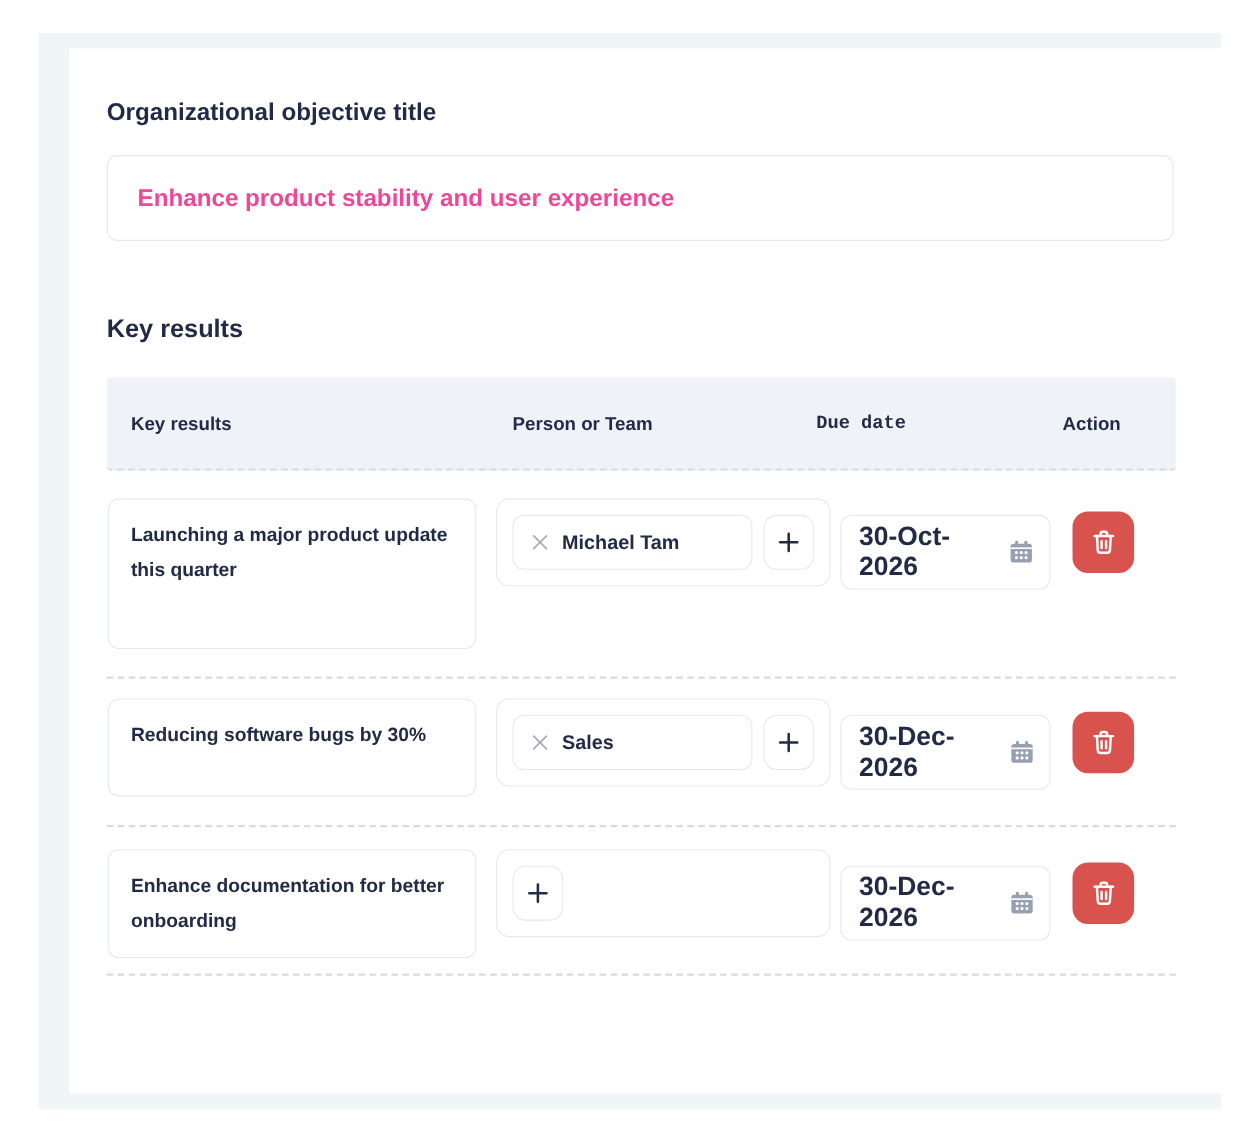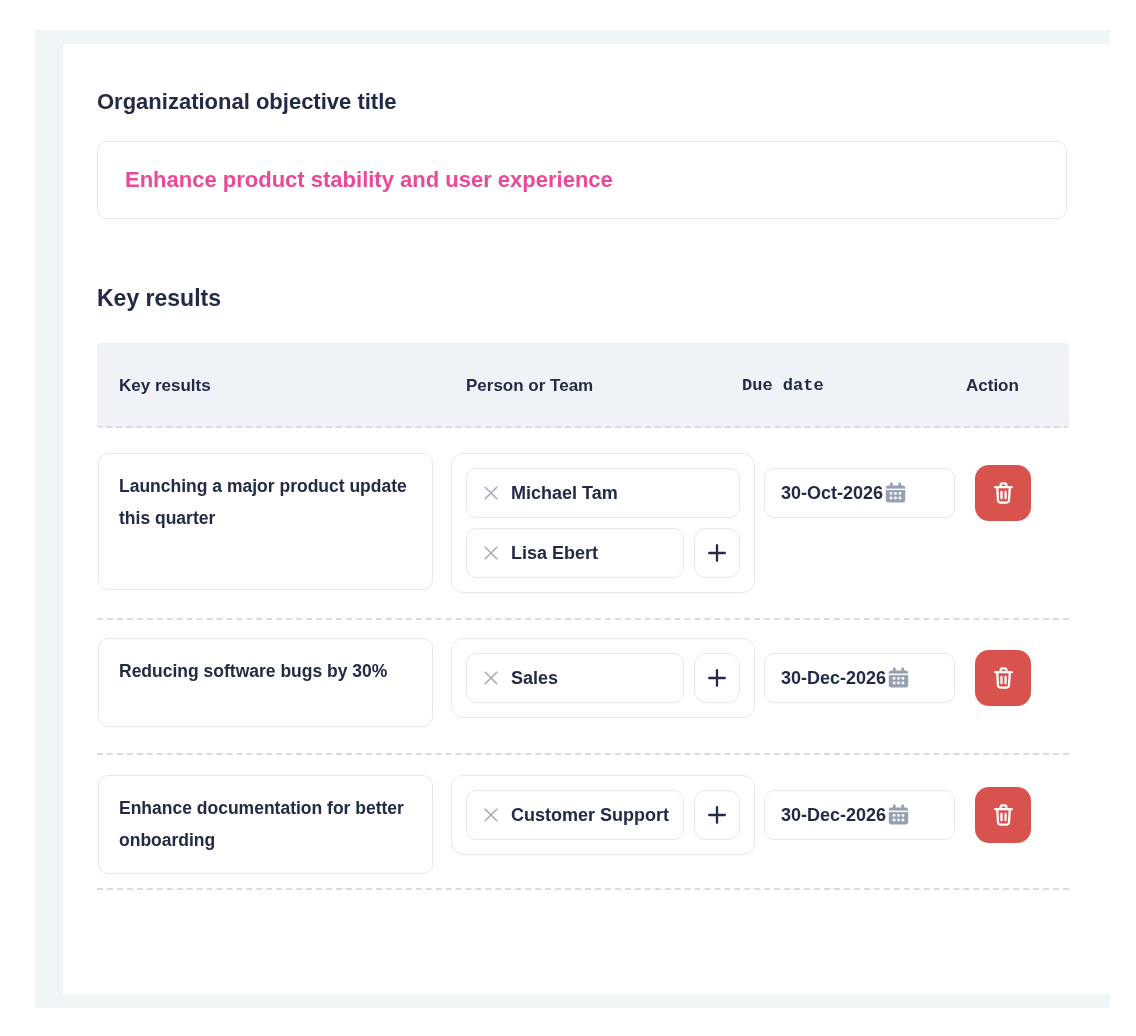--- a/index.html
+++ b/index.html
@@ -135,29 +135,29 @@
     border: 1px solid #e4e9f1;
     border-radius: 12px;
     background: #ffffff;
     display: flex;
     align-items: center;
     justify-content: center;
     cursor: pointer;
   }
   .date-box {
     width: 191px;
-    height: 50px;
+    height: 68px;
     margin: 15px 0 0 1px;
     border: 1px solid #e4e9f1;
     border-radius: 10px;
     display: flex;
     align-items: center;
     justify-content: flex-start;
     padding: 0 13px 0 16px;
-    font-size: 18px;
+    font-size: 24px;
     font-weight: 700;
     color: #222b45;
     background: #ffffff;
     cursor: pointer;
   }
   .trash-btn {
     width: 56px;
     height: 56px;
     margin: 12px 0 0 1px;
     border: none;
@@ -201,26 +201,20 @@
       <div class="person-box">
         <div class="tag-wrap">
 
   <div class="tag">
     <svg class="x-icon" width="20" height="20" viewBox="0 0 20 20" fill="none">
       <path d="M4.2 4.2 L15.8 15.8 M15.8 4.2 L4.2 15.8" stroke="#a6acb8" stroke-width="1.6" stroke-linecap="round"></path>
     </svg>
     <span class="tag-text">Michael Tam</span>
   </div>
 
-  <div class="tag">
-    <svg class="x-icon" width="20" height="20" viewBox="0 0 20 20" fill="none">
-      <path d="M4.2 4.2 L15.8 15.8 M15.8 4.2 L4.2 15.8" stroke="#a6acb8" stroke-width="1.6" stroke-linecap="round"></path>
-    </svg>
-    <span class="tag-text">Lisa Ebert</span>
-  </div>
 <button class="plus-btn">
             <svg width="22" height="22" viewBox="0 0 22 22" fill="none">
               <path d="M11 3.2v15.6M3.2 11h15.6" stroke="#222b45" stroke-width="2.3" stroke-linecap="round"></path>
             </svg>
           </button>
         </div>
       </div>
     </div>
     <div class="cell-date">
       <div class="date-box">
@@ -307,26 +301,20 @@
   <div class="trow">
     <div class="cell-kr">
       <div class="kr-box">
         <span class="kr-text">Enhance documentation for better onboarding</span>
       </div>
     </div>
     <div class="cell-person">
       <div class="person-box">
         <div class="tag-wrap">
 
-  <div class="tag">
-    <svg class="x-icon" width="20" height="20" viewBox="0 0 20 20" fill="none">
-      <path d="M4.2 4.2 L15.8 15.8 M15.8 4.2 L4.2 15.8" stroke="#a6acb8" stroke-width="1.6" stroke-linecap="round"></path>
-    </svg>
-    <span class="tag-text">Customer Support</span>
-  </div>
 <button class="plus-btn">
             <svg width="22" height="22" viewBox="0 0 22 22" fill="none">
               <path d="M11 3.2v15.6M3.2 11h15.6" stroke="#222b45" stroke-width="2.3" stroke-linecap="round"></path>
             </svg>
           </button>
         </div>
       </div>
     </div>
     <div class="cell-date">
       <div class="date-box">

